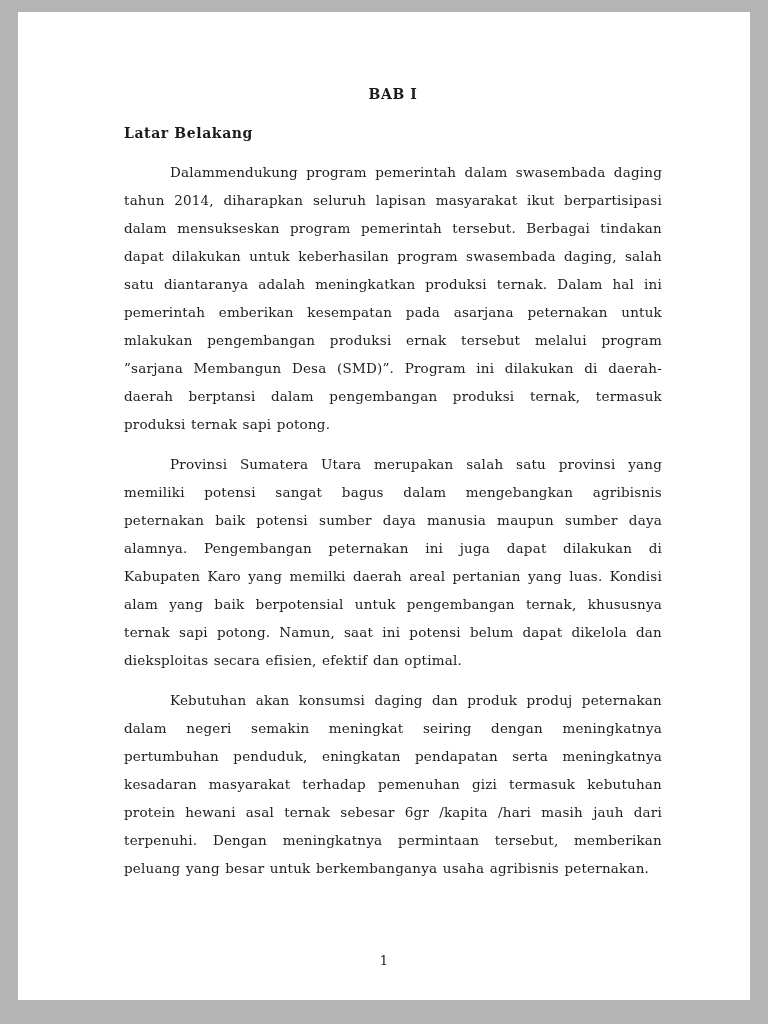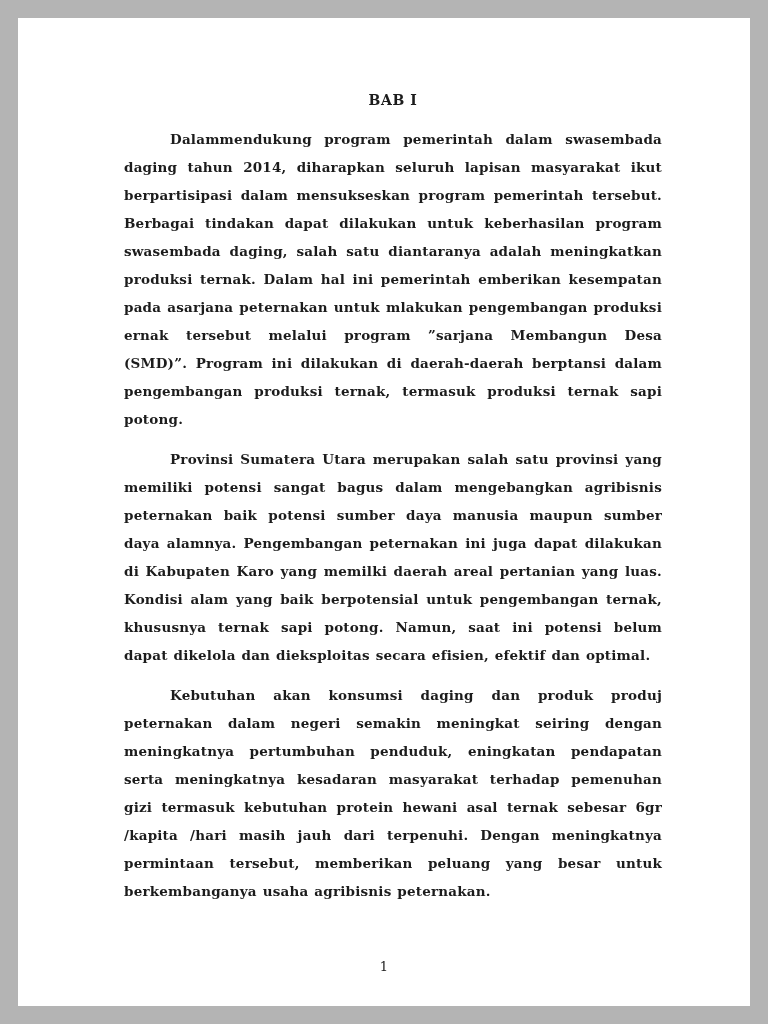--- a/index.html
+++ b/index.html
@@ -14,21 +14,21 @@
     overflow: hidden;
   }
   .canvas {
     position: relative;
     width: 768px;
     height: 1024px;
   }
   .page {
     position: absolute;
     left: 18px;
-    top: 18px;
+    top: 12px;
     width: 732px;
     height: 988px;
     background: #ffffff;
     color: #1c1c1c;
   }
   .content {
     padding: 68px 88px 0 106px;
     font-size: 13.5px;
     line-height: 28px;
     text-align: justify;
@@ -48,38 +48,38 @@
     font-weight: bold;
     font-size: 14px;
     letter-spacing: 0.6px;
     margin: 0 0 11px 0;
     line-height: 28px;
   }
   p.para {
     margin: 0 0 12px 0;
     text-indent: 46px;
     word-spacing: 1px;
-    font-weight: bold;
   }
   .page-number {
     position: absolute;
     bottom: 32px;
     left: 0;
     right: 0;
     text-align: center;
     font-size: 13px;
     color: #1c1c1c;
   }
 </style>
 </head>
 <body>
 
 <div class="canvas">
   <div class="page">
     <div class="content">
       <div class="chapter-title">BAB I</div>
+      <div class="section-heading">Latar Belakang</div>
       <p class="para">Dalammendukung program pemerintah dalam swasembada daging tahun 2014, diharapkan seluruh lapisan masyarakat ikut berpartisipasi dalam mensukseskan program pemerintah tersebut. Berbagai tindakan dapat dilakukan untuk keberhasilan program swasembada daging, salah satu diantaranya adalah meningkatkan produksi ternak. Dalam hal ini pemerintah emberikan kesempatan pada asarjana peternakan untuk mlakukan pengembangan produksi ernak tersebut melalui program ”sarjana Membangun Desa (SMD)”. Program ini dilakukan di daerah-daerah berptansi dalam pengembangan produksi ternak, termasuk produksi ternak sapi potong.</p>
       <p class="para">Provinsi Sumatera Utara merupakan salah satu provinsi yang memiliki potensi sangat bagus dalam mengebangkan agribisnis peternakan baik potensi sumber daya manusia maupun sumber daya alamnya. Pengembangan peternakan ini juga dapat dilakukan di Kabupaten Karo yang memilki daerah areal pertanian yang luas. Kondisi alam yang baik berpotensial untuk pengembangan ternak, khususnya ternak sapi potong. Namun, saat ini potensi belum dapat dikelola dan dieksploitas secara efisien, efektif dan optimal.</p>
       <p class="para">Kebutuhan akan konsumsi daging dan produk produj peternakan dalam negeri semakin meningkat seiring dengan meningkatnya pertumbuhan penduduk, eningkatan pendapatan serta meningkatnya kesadaran masyarakat terhadap pemenuhan gizi termasuk kebutuhan protein hewani asal ternak sebesar 6gr /kapita /hari masih jauh dari terpenuhi. Dengan meningkatnya permintaan tersebut, memberikan peluang yang besar untuk berkembanganya usaha agribisnis peternakan.</p>
     </div>
     <div class="page-number">1</div>
   </div>
 </div>
 
 </body></html>

